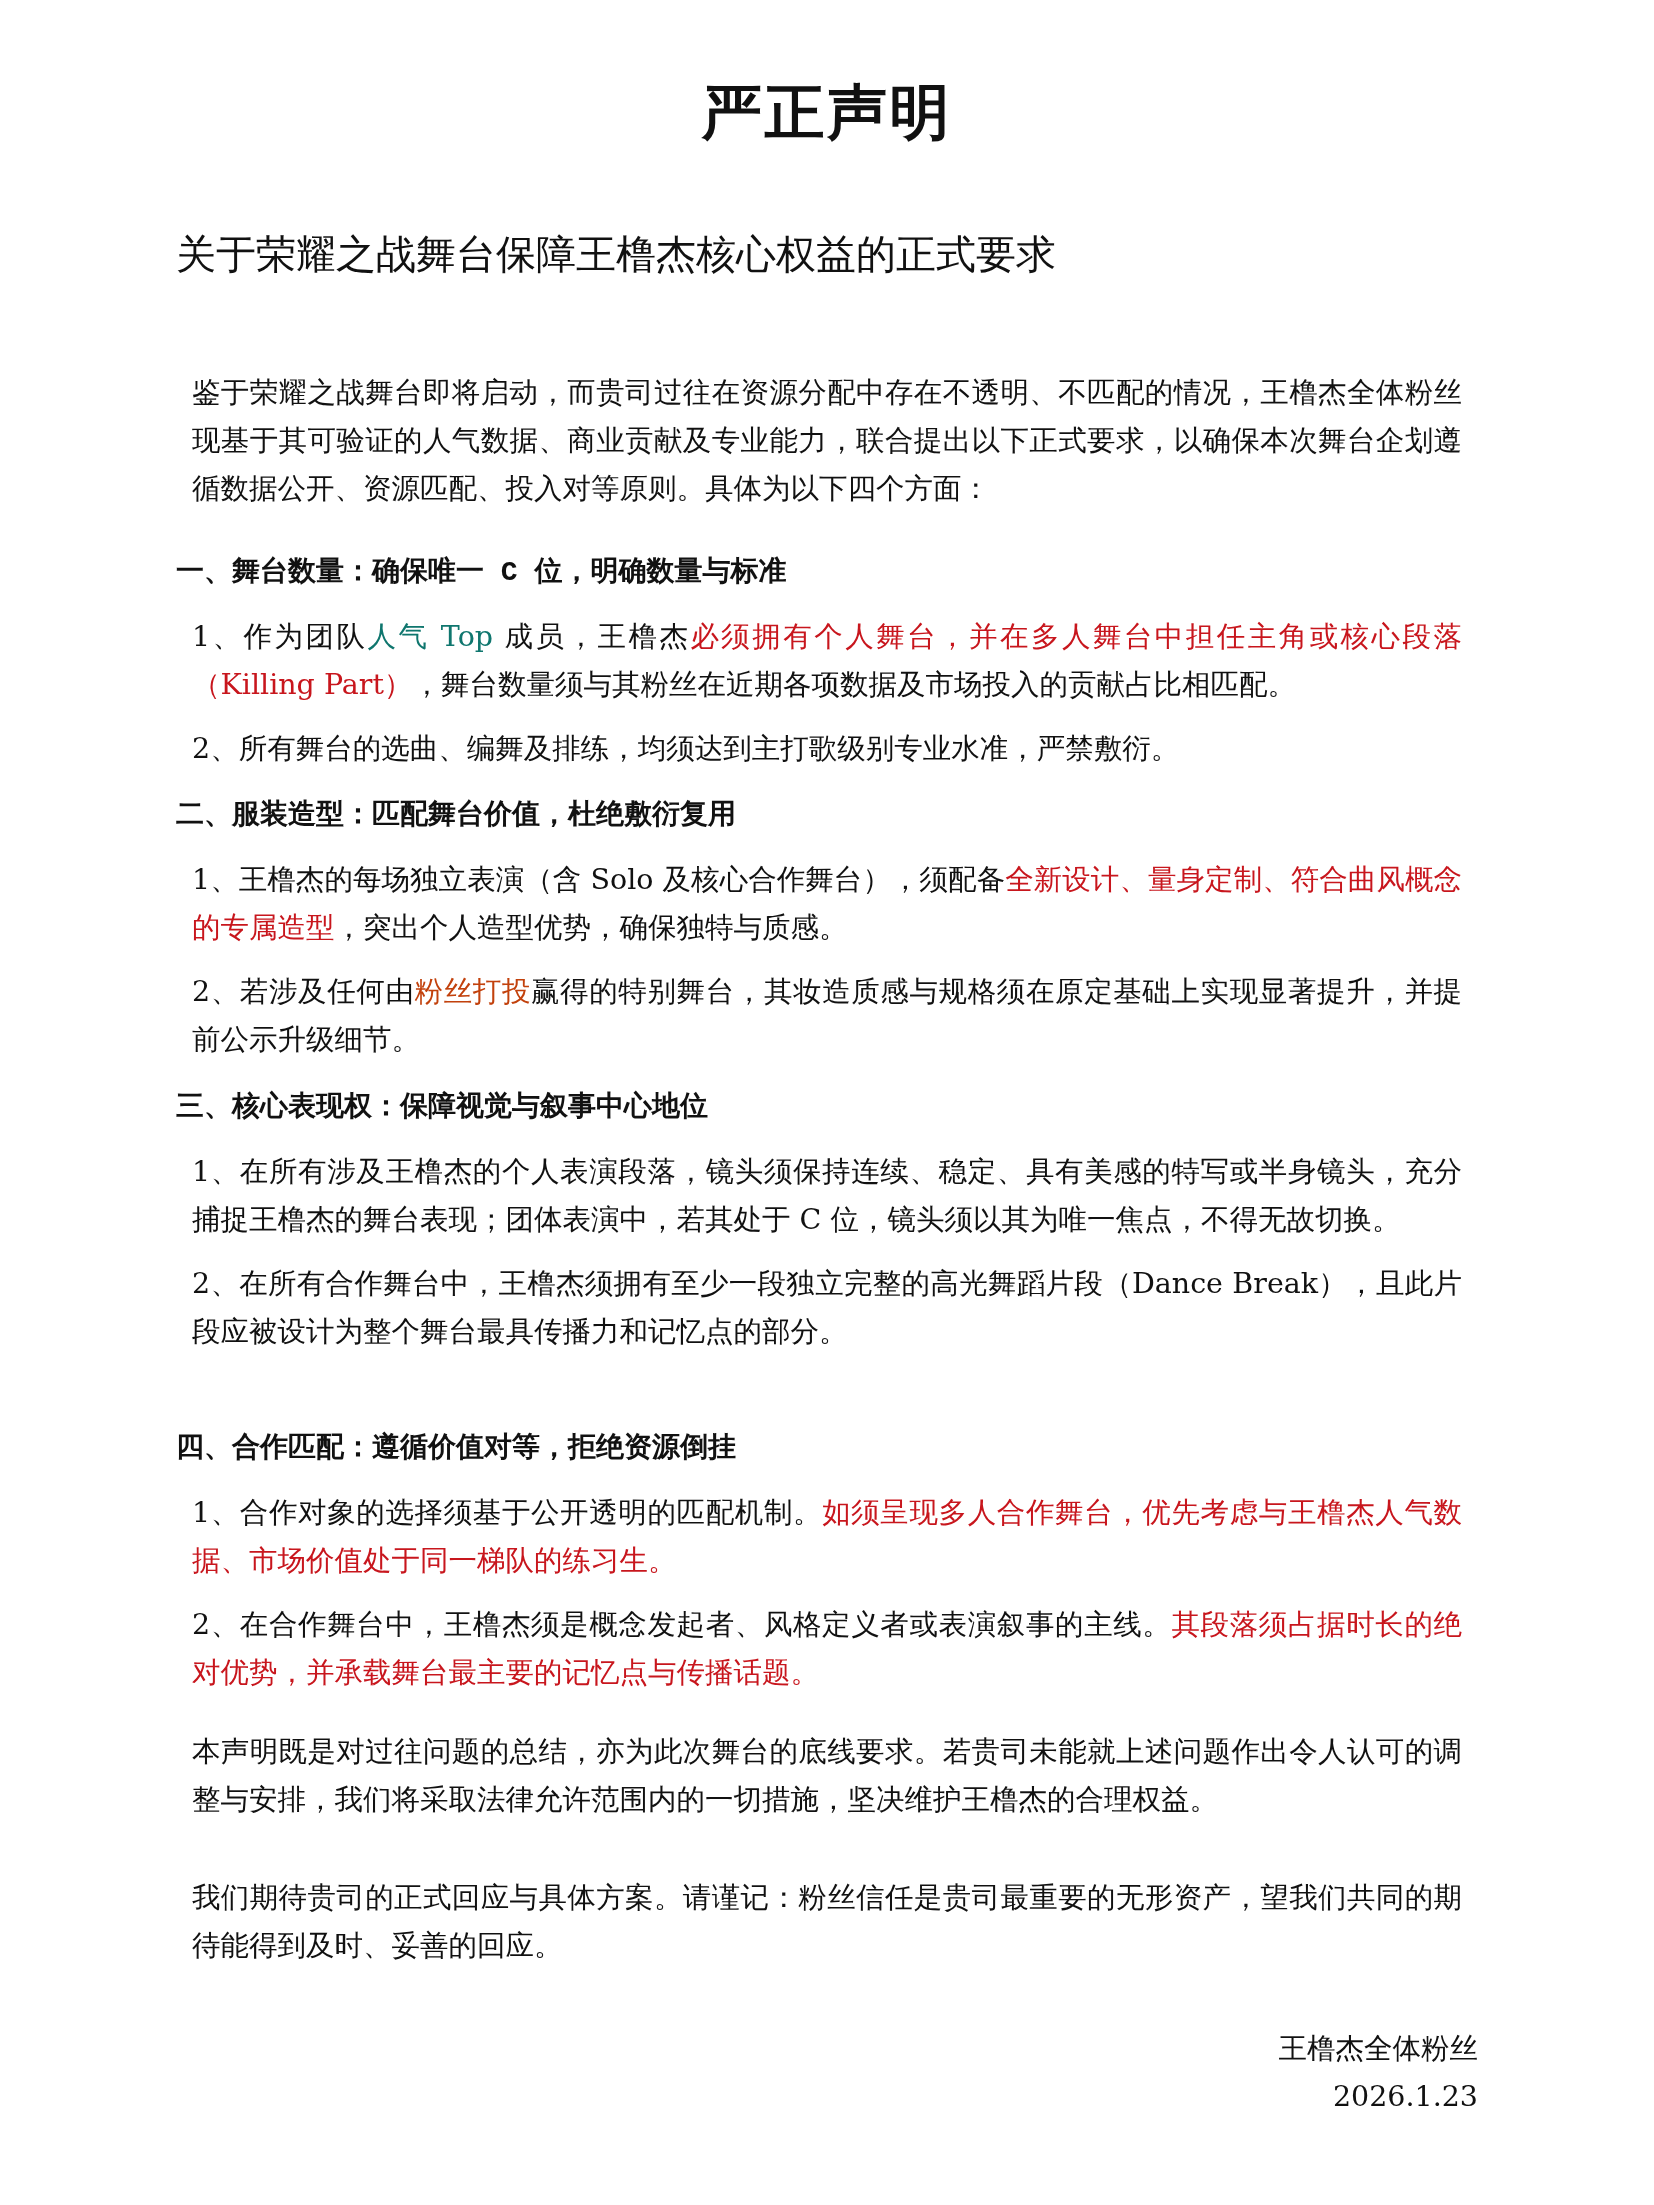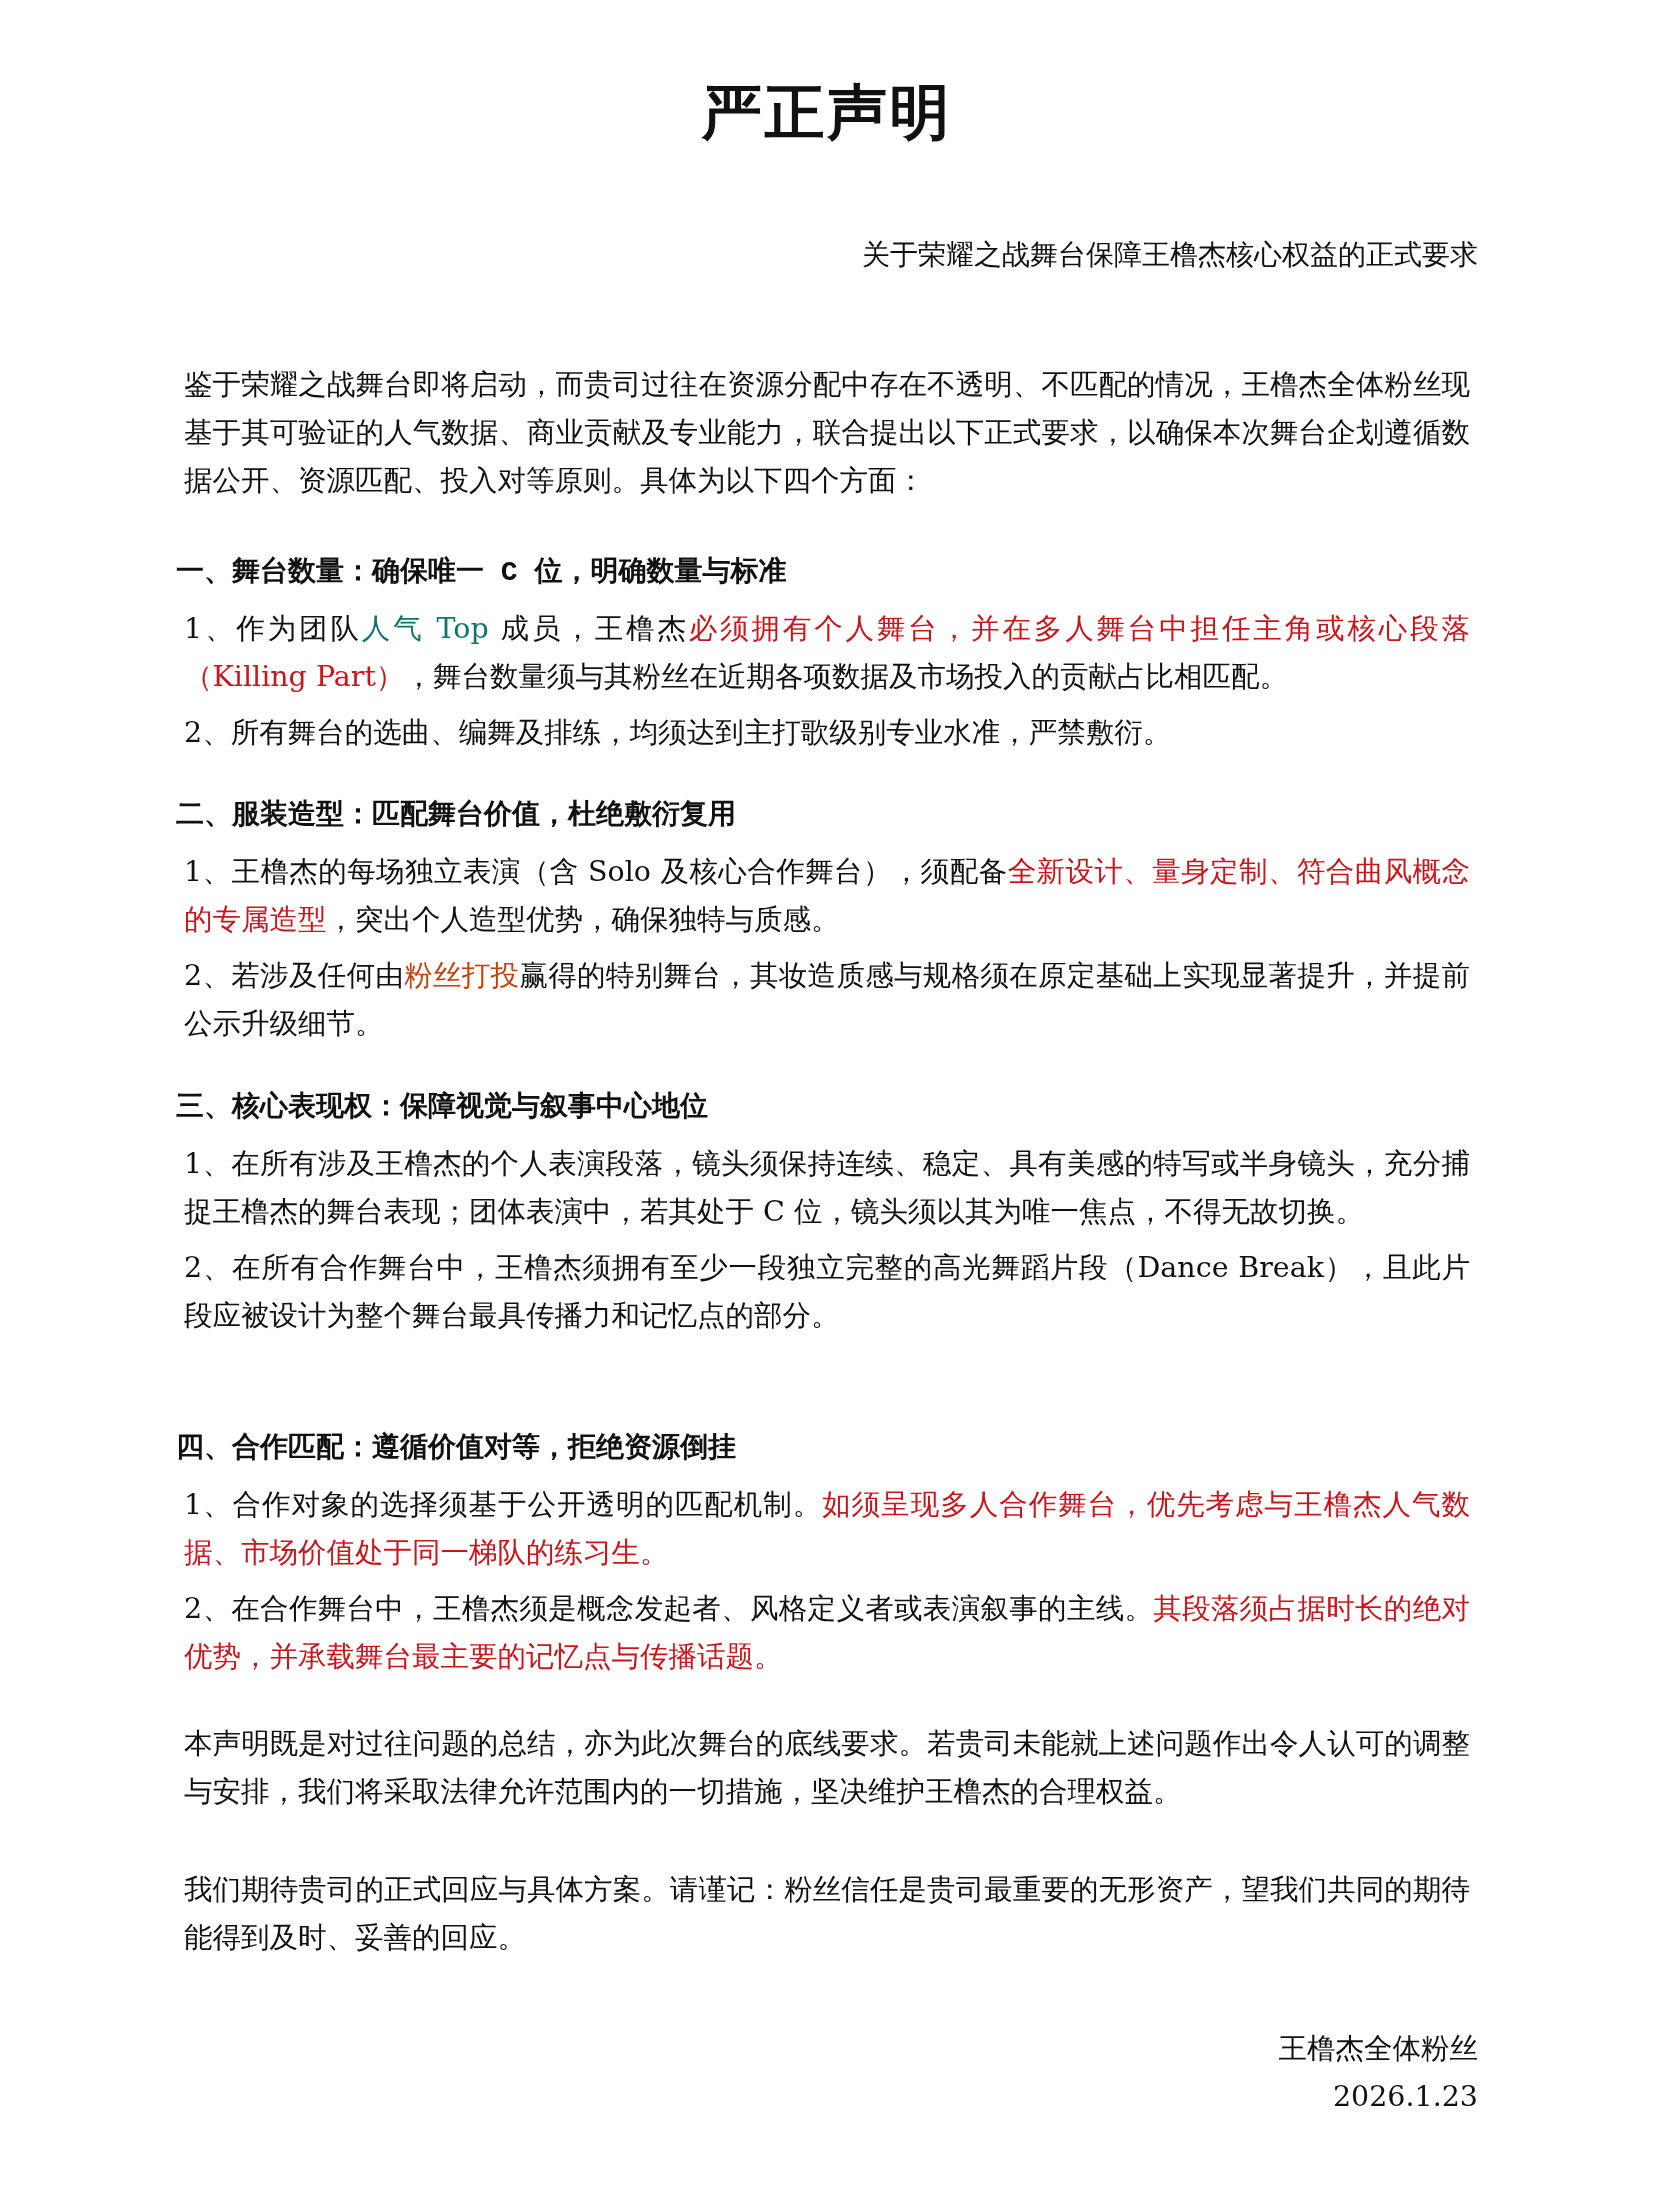--- a/index.html
+++ b/index.html
@@ -25,22 +25,22 @@
     font-family: "DejaVu Sans", "Liberation Sans", sans-serif;
     font-weight: bold;
     font-size: 60px;
     line-height: 71px;
     letter-spacing: 2.6px;
   }
   .subtitle {
     position: absolute;
     left: 0; width: 1302px;
     top: 235px;
-    text-align: right;
-    font-size: 28px;
+    text-align: left;
+    font-size: 40px;
     line-height: 39px;
   }
   .body-block {
     position: absolute;
     left: 0; width: 1302px;
     font-size: 28.5px;
     line-height: 48px;
     text-align: justify;
   }
   .intro { top: 353px; }
@@ -49,21 +49,21 @@
   .sec3 { top: 1084px; }
   .sec4 { top: 1425px; }
   .closing1 { top: 1712px; }
   .closing2 { top: 1858px; }
   .section-heading {
     font-family: Liberation Mono, monospace;
     font-weight: bold;
     font-size: 28px;
     line-height: 48px;
   }
-  .para { margin: 8px; }
+  .para { margin: 16px; }
   .red { color: #c8161d; }
   .signature {
     position: absolute;
     right: 0;
     top: 2004px;
     text-align: right;
     font-size: 28.5px;
     line-height: 48px;
     margin-top: 21px;
   }

